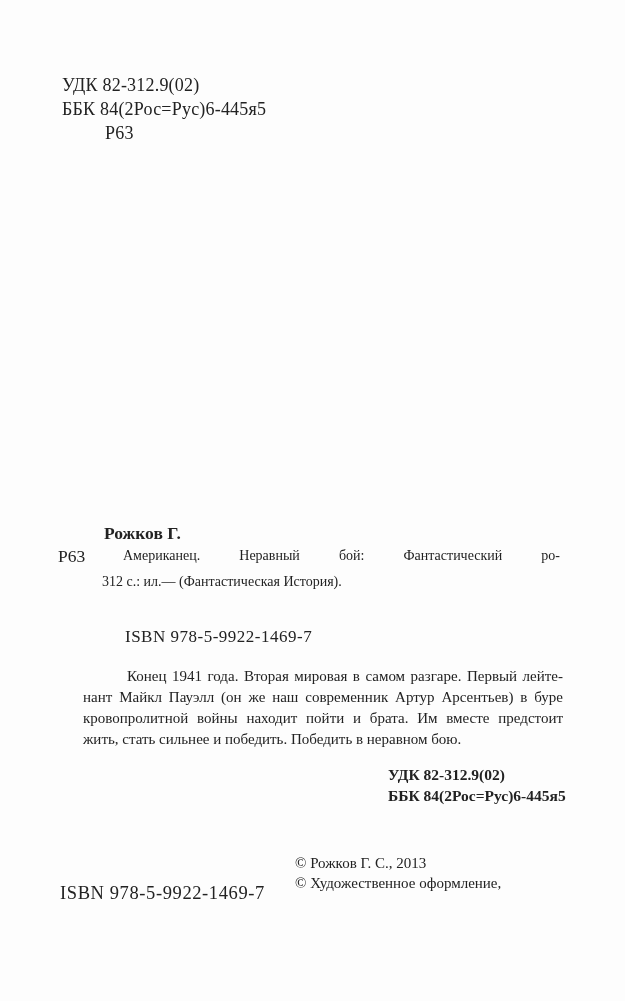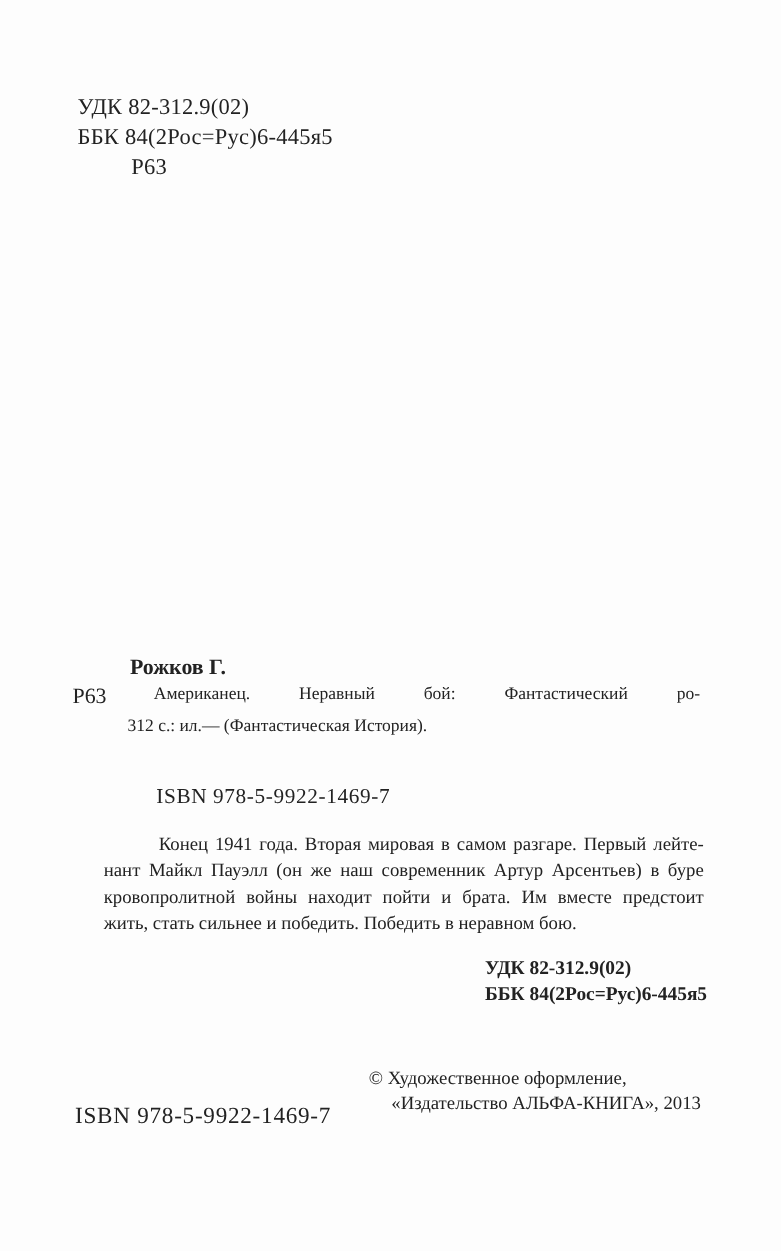--- a/index.html
+++ b/index.html
@@ -108,18 +108,18 @@
     <div class="j">кровопролитной войны находит пойти и брата. Им вместе предстоит</div>
     <div class="jl">жить, стать сильнее и победить. Победить в неравном бою.</div>
   </div>
 
   <div class="abs classification">
     <div>УДК 82-312.9(02)</div>
     <div>ББК 84(2Рос=Рус)6-445я5</div>
   </div>
 
   <div class="abs copyright">
+    <div>© Рожков Г. С., 2013</div>
     <div>© Художественное оформление,</div>
-    <div class="pub-line">«Издательство АЛЬФА-КНИГА», 2013</div>
   </div>
   <div class="abs isbn-bottom">ISBN 978-5-9922-1469-7</div>
 
 </div>
 
 </body></html>

